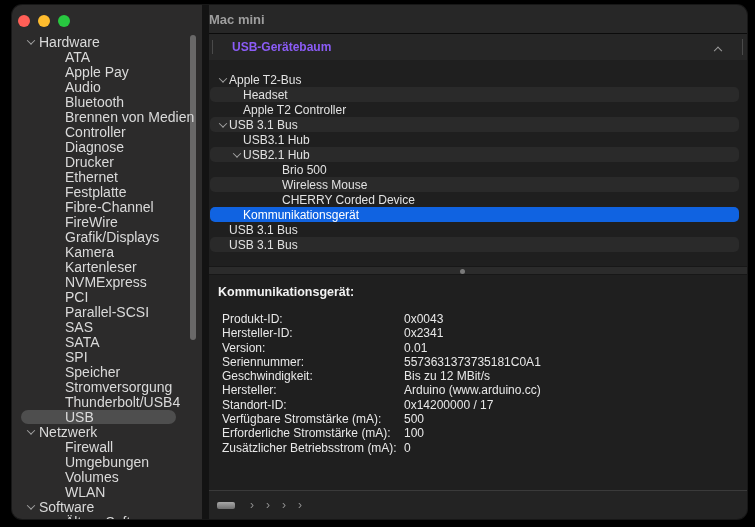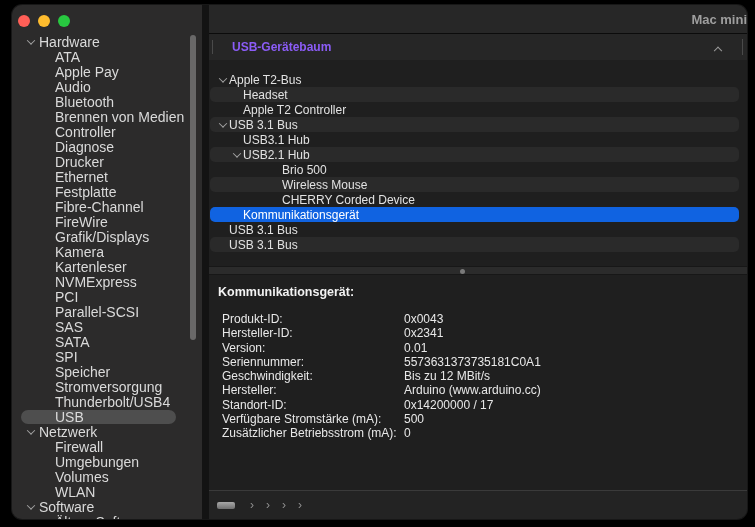--- a/index.html
+++ b/index.html
@@ -15,37 +15,37 @@
     box-shadow:0 0 0 1px rgba(255,255,255,.09), 0 8px 30px rgba(0,0,0,.8);
   }
   
   .sidebar{position:absolute;left:0;top:0;width:190px;height:100%;background:#2c2b2b;}
   .traffic{position:absolute;top:10px;left:6px;display:flex;gap:8px;}
   .light{width:12px;height:12px;border-radius:50%;}
   .nav{position:absolute;top:29px;left:0;right:0;}
   .side-row{height:15px;display:flex;align-items:center;font-size:14px;color:#dadada;position:relative;}
   .side-row .chev{width:10px;margin-left:14px;display:flex;justify-content:center;z-index:1;}
   .side-row .label{margin-left:3px;z-index:1;white-space:nowrap;}
-  .side-row.lvl1 .label{margin-left:19px;}
+  .side-row.lvl1 .label{margin-left:29px;}
   .side-row.selected::before{
     content:"";position:absolute;left:9px;right:26px;top:0.5px;bottom:0.5px;
     background:#4e4e4e;border-radius:7px;
   }
   .chev::before{
     content:"";display:block;width:5px;height:5px;
     border-right:1.5px solid #a3a3a3;border-bottom:1.5px solid #a3a3a3;
     transform:rotate(45deg) translate(-1px,-1px);
   }
   .chev.hide{visibility:hidden;}
   .side-scroll{position:absolute;right:6px;top:30px;width:6px;height:305px;border-radius:3px;background:rgba(165,165,165,.5);}
   .divider{position:absolute;left:190px;top:0;width:7px;height:100%;background:#131313;}
   
   .main{position:absolute;left:197px;top:0;width:538px;height:100%;}
   .titlebar{position:absolute;top:0;left:0;right:0;height:28px;background:#272727;
-    border-bottom:1px solid #0b0b0b;display:flex;align-items:center;justify-content:flex-end;}
+    border-bottom:1px solid #0b0b0b;display:flex;align-items:center;justify-content:flex-start;}
   .titlebar .title{font-size:13px;font-weight:bold;color:#9e9e9e;}
   .panel-header{position:absolute;top:29px;left:0;right:0;height:26px;background:#262626;
     border-bottom:1px solid #373737;display:flex;align-items:center;}
   .panel-header .ph-label{margin-left:23px;font-weight:bold;font-size:12px;color:#8b5cf6;white-space:nowrap;}
   .tick-left{position:absolute;left:3px;top:6px;width:1px;height:14px;background:#4a4a4a;}
   .tick-right{position:absolute;right:4px;top:5px;width:1px;height:16px;background:#4a4a4a;}
   .chev-up{position:absolute;right:22px;top:11px;width:10px;height:8px;}
   .chev-up::before{content:"";display:block;width:5px;height:5px;
     border-right:1.5px solid #9a9a9a;border-bottom:1.5px solid #9a9a9a;
     transform:rotate(-135deg) translate(-2px,-2px);}
@@ -327,20 +327,24 @@
           </div>
           <div class="d-row">
             <span class="d-label">Standort-ID:</span>
             <span class="d-value">0x14200000 / 17</span>
           </div>
           <div class="d-row">
             <span class="d-label">Verfügbare Stromstärke (mA):</span>
             <span class="d-value">500</span>
           </div>
           <div class="d-row">
+            <span class="d-label">Erforderliche Stromstärke (mA):</span>
+            <span class="d-value">100</span>
+          </div>
+          <div class="d-row">
             <span class="d-label">Zusätzlicher Betriebsstrom (mA):</span>
             <span class="d-value">0</span>
           </div>
         </div>
     </div>
 
     <div class="bottombar">
       <span class="mini-icon"></span>
       <div class="crumbs">
 

